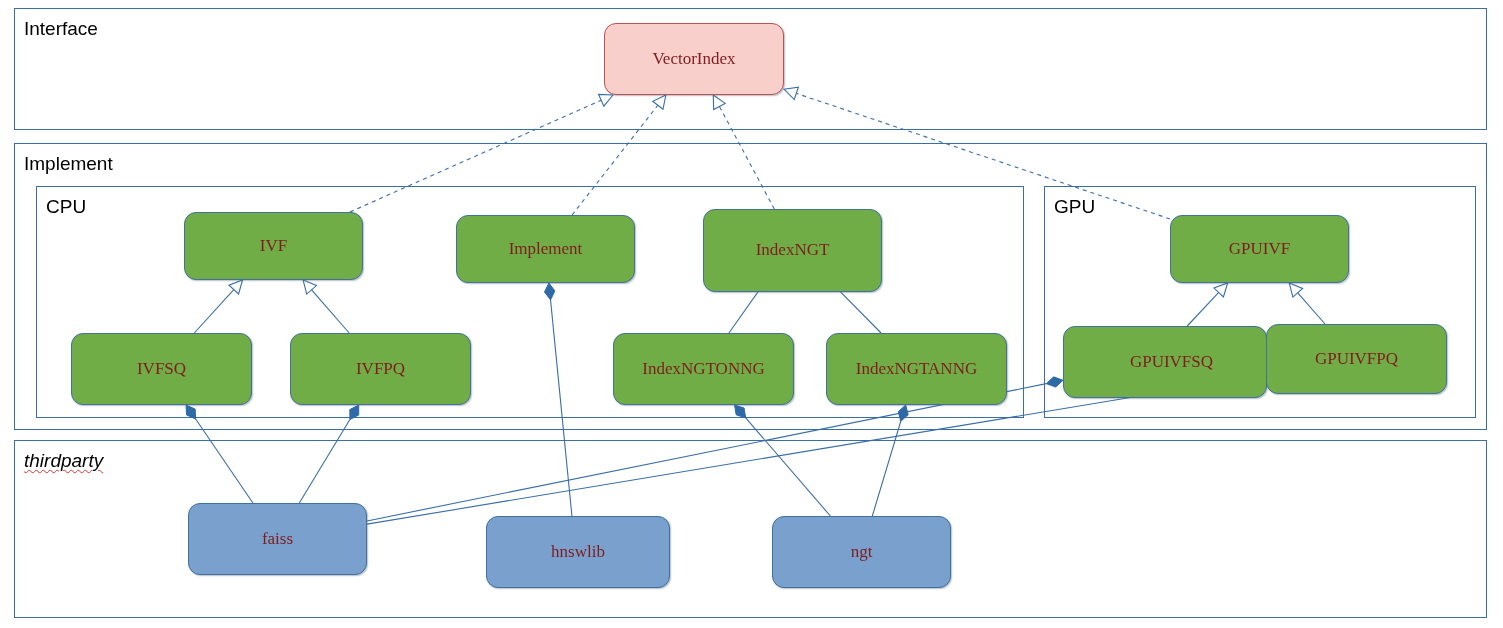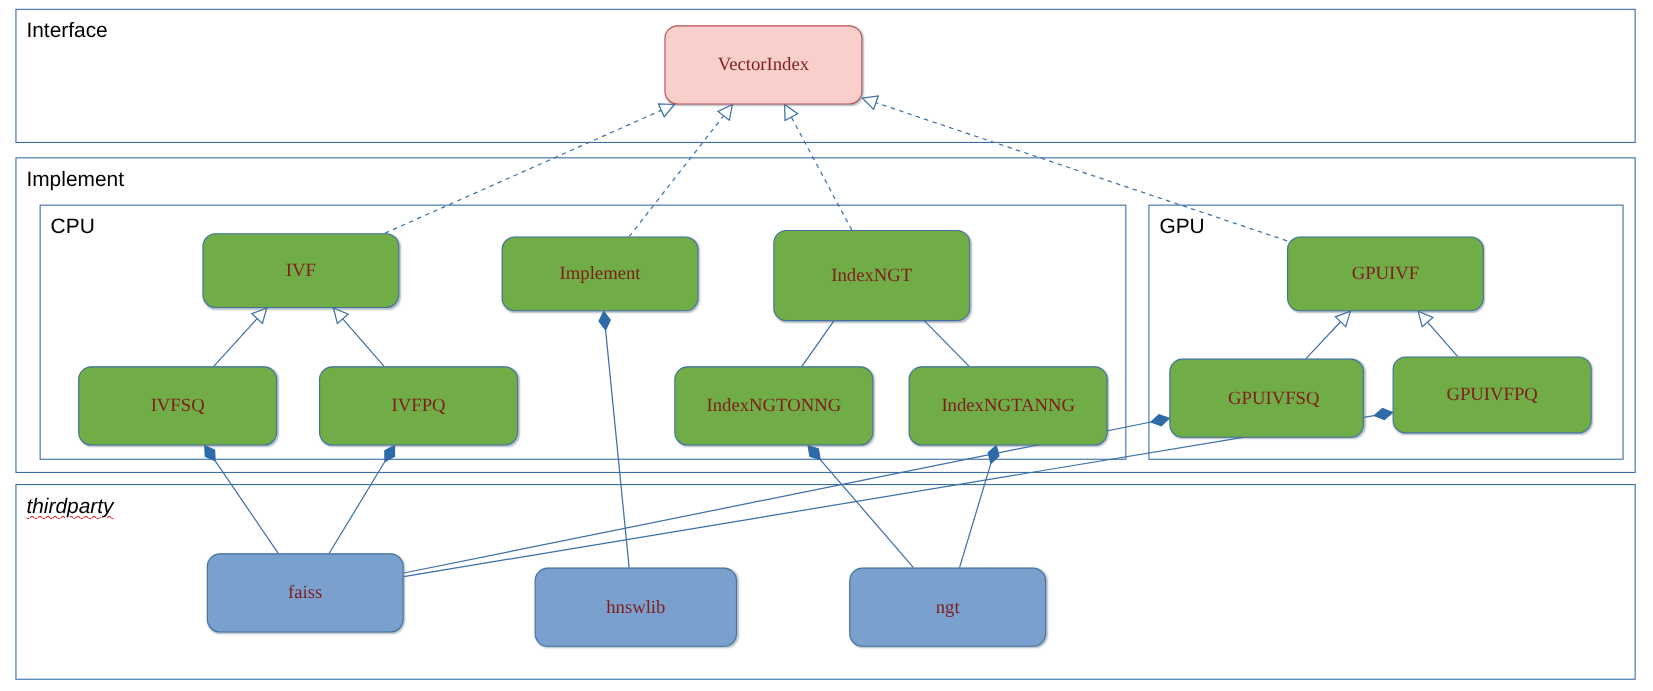--- a/index.html
+++ b/index.html
@@ -187,21 +187,21 @@
       </div>
       <div class="node impl-node" style="left: 290px; top: 333px; width: 181px; height: 72px;">
         <span>IVFPQ</span>
       </div>
       <div class="node impl-node" style="left: 613px; top: 333px; width: 181px; height: 72px;">
         <span>IndexNGTONNG</span>
       </div>
       <div class="node impl-node" style="left: 826px; top: 333px; width: 181px; height: 72px;">
         <span>IndexNGTANNG</span>
       </div>
-      <div class="node impl-node" style="left: 1063px; top: 326px; width: 177px; height: 72px; padding-left: 13px;">
+      <div class="node impl-node" style="left: 1063px; top: 326px; width: 204px; height: 72px; padding-left: 13px;">
         <span>GPUIVFSQ</span>
       </div>
       <div class="node impl-node" style="left: 1266px; top: 324px; width: 181px; height: 70px;">
         <span>GPUIVFPQ</span>
       </div>
       <div class="node third-node" style="left: 188px; top: 503px; width: 179px; height: 72px;">
         <span>faiss</span>
       </div>
       <div class="node third-node" style="left: 486px; top: 516px; width: 184px; height: 72px;">
         <span>hnswlib</span>

